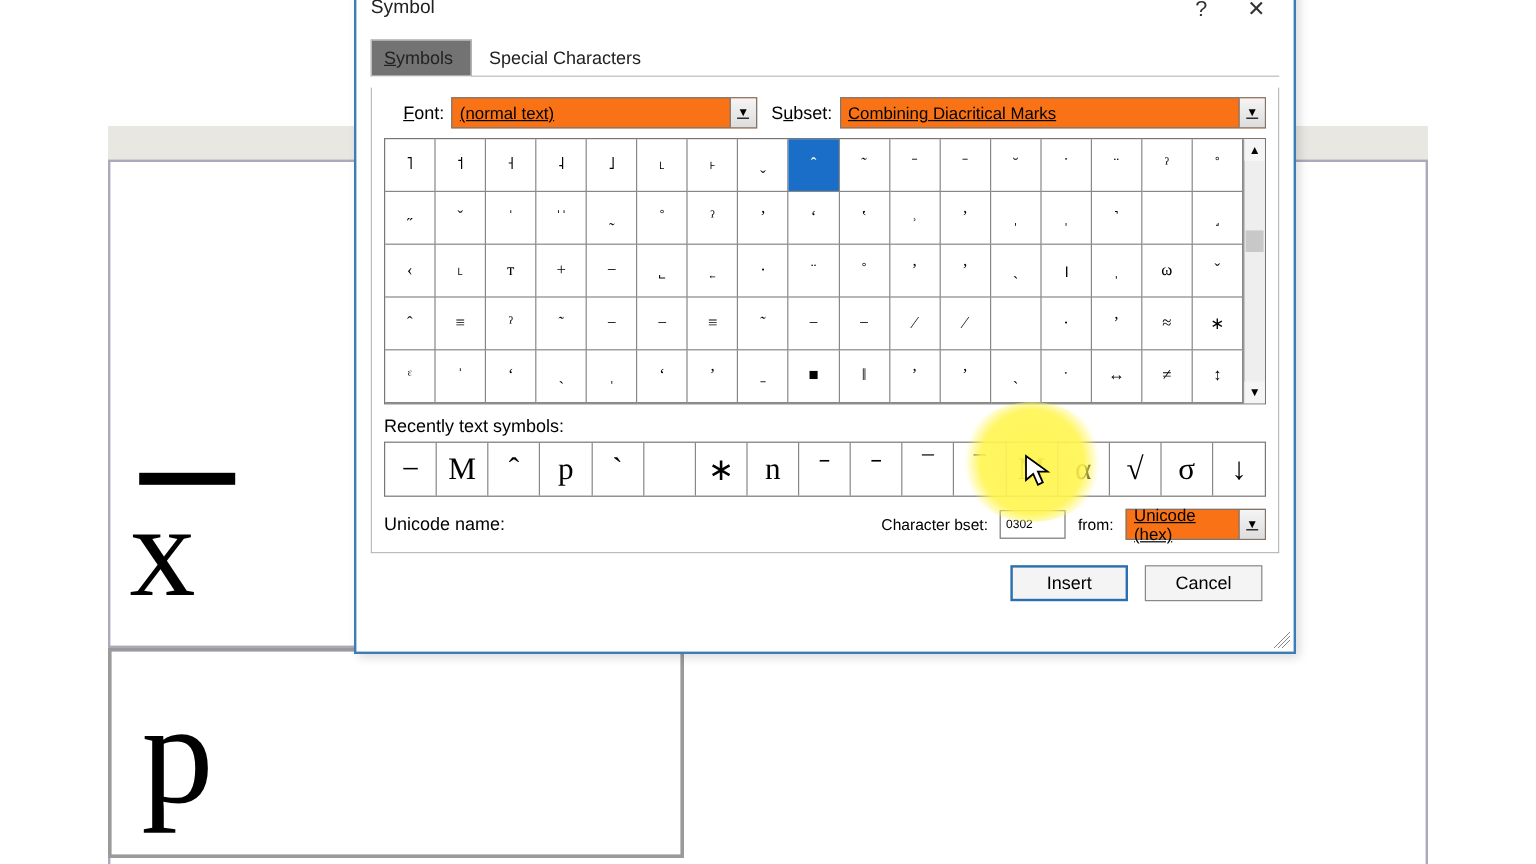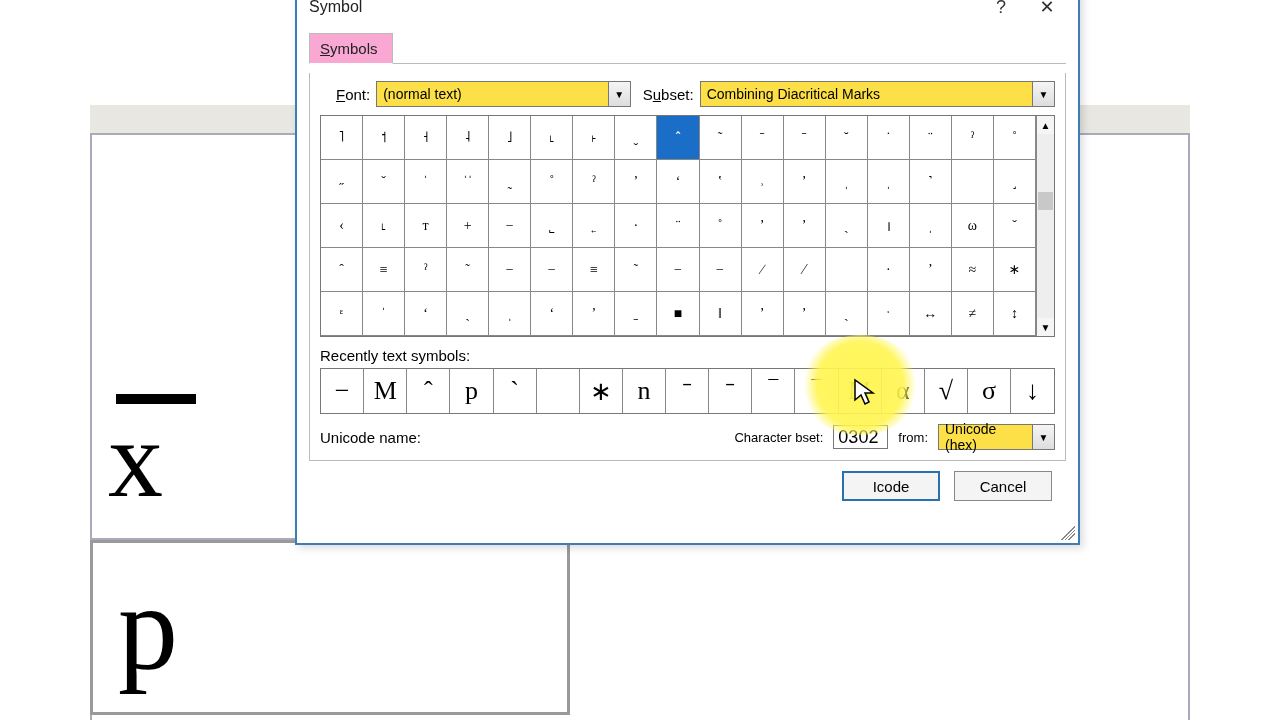--- a/index.html
+++ b/index.html
@@ -107,37 +107,38 @@
     color: #222;
     border: 1px solid transparent;
     border-bottom: none;
     cursor: pointer;
     margin-right: 4px;
   }
   .tab.active {
     border: 1px solid #bbb;
     border-bottom: 1px solid #fff;
     margin-bottom: -1px;
-    background: #f9a8d4;
+    background: #737373;
   }
   .tab .ul { text-decoration: underline; }
   .tabpanel {
     border: 1px solid #bbb;
     border-top: none;
     padding: 8px 10px 10px 10px;
     margin-top: -1px;
   }
   .row { display:flex; align-items:center; gap:6px; margin-bottom:8px;margin-left:16px; }
   .row .lbl { font-size:15px; }
   .row .ul { text-decoration: underline; }
   .combo {
     display:flex; align-items:center;
     border:1px solid #777;
     height:26px;
-    background:#fde047;
+    background:#f97316;
+    text-decoration:underline;
   }
   .combo .txt { flex:1; padding:0 6px; font-size:14px; }
   .combo .btn {
     width:22px; height:100%; border-left:1px solid #777;
     background: linear-gradient(#f5f5f5,#ddd);
     display:flex;align-items:center;justify-content:center;
     font-size:10px; cursor:pointer;
   }
   .font-combo { width: 275px; }
   .subset-combo { width: 384px; }
@@ -188,21 +189,21 @@
     cursor:pointer;
   }
   .rcell:last-child { border-right:none; }
   .bottom {
     display:flex; align-items:center; gap:10px;
     margin-top:10px;
   }
   .unicode-col{ flex:1; }
   .code-input {
     border:1px solid #777; height:24px; width:55px;
-    padding:0 4px; font-size:18px;
+    padding:0 4px; font-size:10px;
   }
   .from-combo { width:117px; }
   .btns {
     display:flex; justify-content:flex-end; gap:14px;
     padding:10px 14px 4px 0;
   }
   .pushbtn {
     min-width:98px; height:30px;
     border:1px solid #888; background:#f4f4f4;
     font-size:15px; cursor:pointer;
@@ -251,20 +252,23 @@
     <span>Symbol</span>
     <span class="spacer"></span>
     <span class="tb-btn">?</span>
     <span class="tb-btn">✕</span>
   </div>
 
   <div class="body">
     <div class="tabs">
       <div class="tab active">
         <span class="ul">S</span><span>ymbols</span>
+      </div>
+      <div class="tab">
+        <span>Special Characters</span>
       </div>
     </div>
 
     <div class="tabpanel">
 
       <div class="row">
         <span class="lbl"><span class="ul">F</span><span>ont:</span></span>
         <div class="combo font-combo">
           <span class="txt">(normal text)</span>
           <span class="btn">▼</span>
@@ -576,21 +580,21 @@
           <span class="txt">Unicode (hex)</span>
           <span class="btn">▼</span>
         </div>
       </div>
 
     </div>
 
     <div class="btns">
       <div class="pushbtn primary">
           <span class="ul">I</span>
-          <span>code</span>
+          <span>nsert</span>
         </div>
       <div class="pushbtn">Cancel</div>
     </div>
 
   </div>
   <div class="resize-grip"></div>
 </div>
 
 <div class="highlight" style="left:800px; top:335px;"></div>
 <svg class="cursor" style="left:853px; top:378px;" width="26" height="30">

